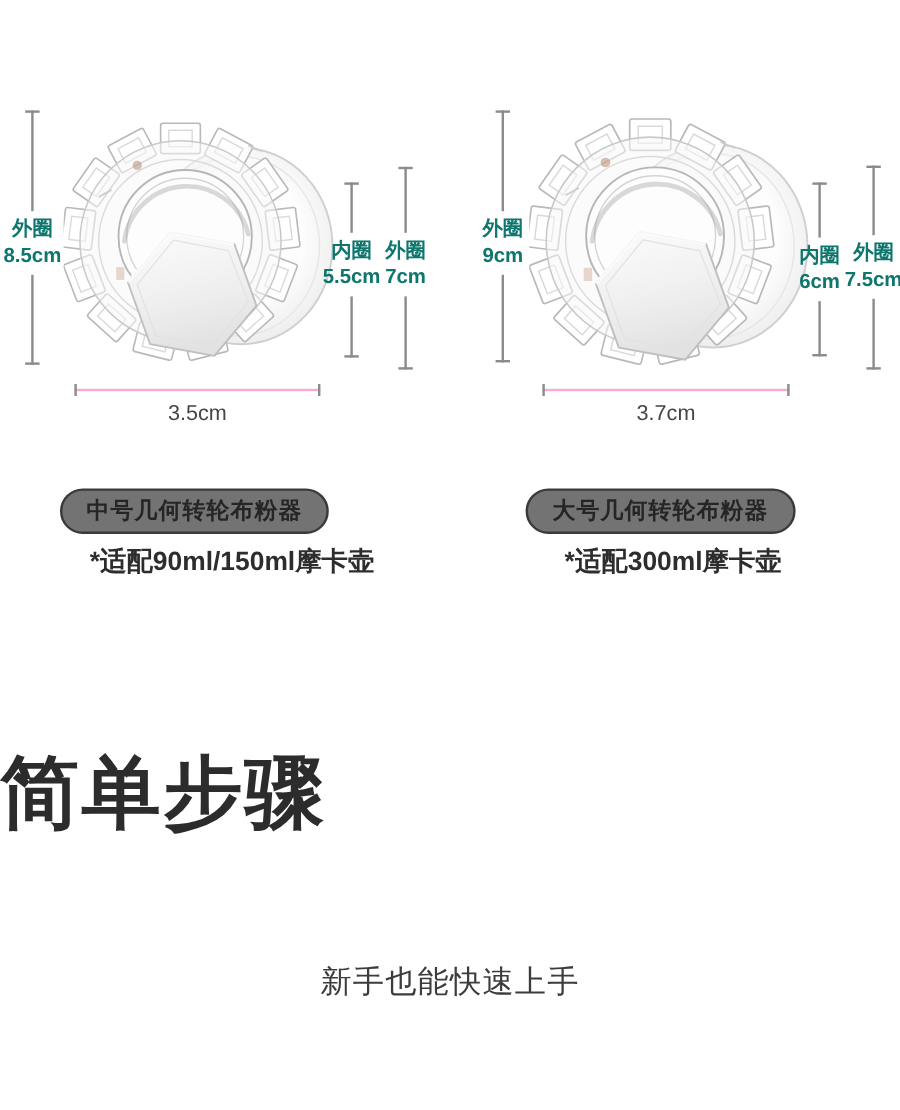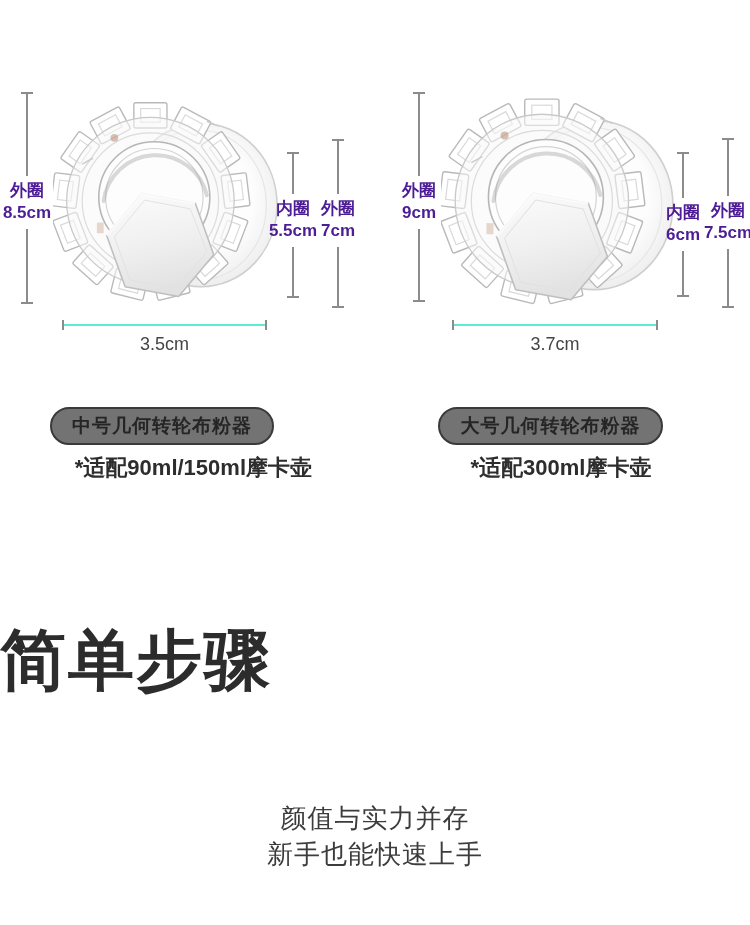--- a/index.html
+++ b/index.html
@@ -18,25 +18,25 @@
   .vdim .seg.bot { flex:1 1 auto; }
   .vdim .seg.top::before, .vdim .seg.bot::before {
     content:""; position:absolute; left:50%; margin-left:-6px;
     width:12px; height:2px; background:#8b8b8b;
   }
   .vdim .seg.top::before { top:0; }
   .vdim .seg.bot::before { bottom:0; }
   .vlabel {
     display:flex; flex-direction:column; align-items:center;
     padding:4px 0; font-size:17px; line-height:1.32; font-weight:500;
-    color:#4c1d95; white-space:nowrap;
-  }
-
-  
-  .hdim { position:absolute; height:2px; background:#5eead4; }
+    color:#0f766e; white-space:nowrap;
+  }
+
+  
+  .hdim { position:absolute; height:2px; background:#f9a8d4; }
   .hdim::before, .hdim::after {
     content:""; position:absolute; top:-4px; width:2px; height:10px; background:#8b8b8b;
   }
   .hdim::before { left:0; }
   .hdim::after { right:0; }
   .hlabel {
     position:absolute; top:10px; left:50%; transform:translateX(-50%);
     font-size:18px; font-weight:500; color:#454545; white-space:nowrap;
   }
 
@@ -197,17 +197,16 @@
     <span>大号几何转轮布粉器</span>
   </div>
 
   <div class="fit-note" style="left:411px; top:453px;">*适配300ml摩卡壶</div>
 
   <div class="headline">
     <div>简单步骤</div>
   </div>
 
   <div class="subtitle">
-    <div>颜值与实力并存</div>
     <div>新手也能快速上手</div>
   </div>
 
 </div>
 
 </body></html>

